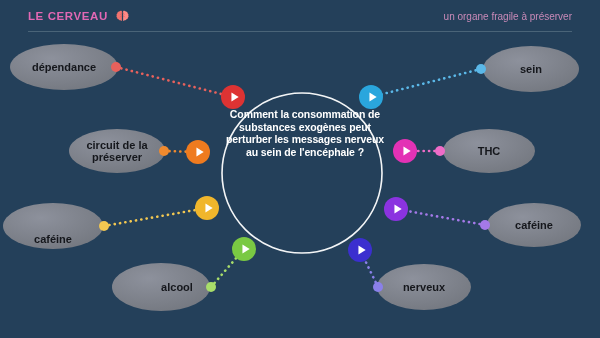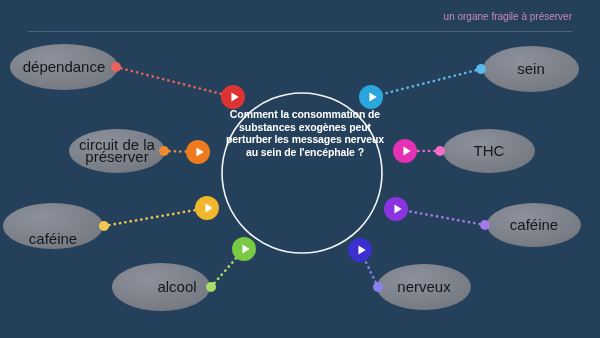--- a/index.html
+++ b/index.html
@@ -63,22 +63,22 @@
   
   .node {
     position: absolute;
     display: flex;
     align-items: center;
     justify-content: center;
     text-align: center;
     border-radius: 50%;
     background: #7b7f8c;
     color: #15171c;
-    font-size: 15px;
-    font-weight: normal;
+    font-size: 11px;
+    font-weight: bold;
     line-height: 12px;
     padding: 0 10px;
     box-sizing: border-box;
   }
   
   #center-text {
     position: absolute;
     left: 222px; top: 108px;
     width: 166px;
     text-align: center;
@@ -88,20 +88,28 @@
     line-height: 12.6px;
     letter-spacing: -0.1px;
   }
 </style>
 </head>
 <body>
 
 <div id="stage">
 
   <div id="header">
+    <div id="brand">
+      <span id="brand-title">LE CERVEAU</span>
+      <svg id="brand-icon" viewBox="0 0 24 24">
+        <path d="M11 3.2c-1.4-1-3.4-.6-4.2.9-1.6-.2-3 1.1-2.9 2.7-1.3.6-1.8 2.2-1.1 3.4-.8 1.1-.5 2.7.6 3.4-.2 1.5 1 2.9 2.5 2.9.4 1.4 2 2.2 3.4 1.6.5.9 1.6 1.3 1.7.4V3.2z" fill="#f2736f"></path>
+        <path d="M13 3.2c1.4-1 3.4-.6 4.2.9 1.6-.2 3 1.1 2.9 2.7 1.3.6 1.8 2.2 1.1 3.4.8 1.1.5 2.7-.6 3.4.2 1.5-1 2.9-2.5 2.9-.4 1.4-2 2.2-3.4 1.6-.5.9-1.6 1.3-1.7.4V3.2z" fill="#ff8a86"></path>
+        <path d="M11.2 6.5c-1 .3-1.8 1-2.2 1.9M12.8 6.5c1 .3 1.8 1 2.2 1.9M10.8 11c-1.1.2-2 .9-2.5 1.8M13.2 11c1.1.2 2 .9 2.5 1.8" stroke="#d45a57" stroke-width=".9" fill="none" stroke-linecap="round"></path>
+      </svg>
+    </div>
     <div id="tagline">un organe fragile à préserver</div>
     <div id="header-rule"></div>
   </div>
 
   <svg id="graph" viewBox="0 0 600 338">
     <defs>
       <radialGradient id="ellipseShade" cx="38%" cy="32%" r="78%">
         <stop offset="0%" stop-color="#8d919c"></stop>
         <stop offset="100%" stop-color="#73777f"></stop>
       </radialGradient>

